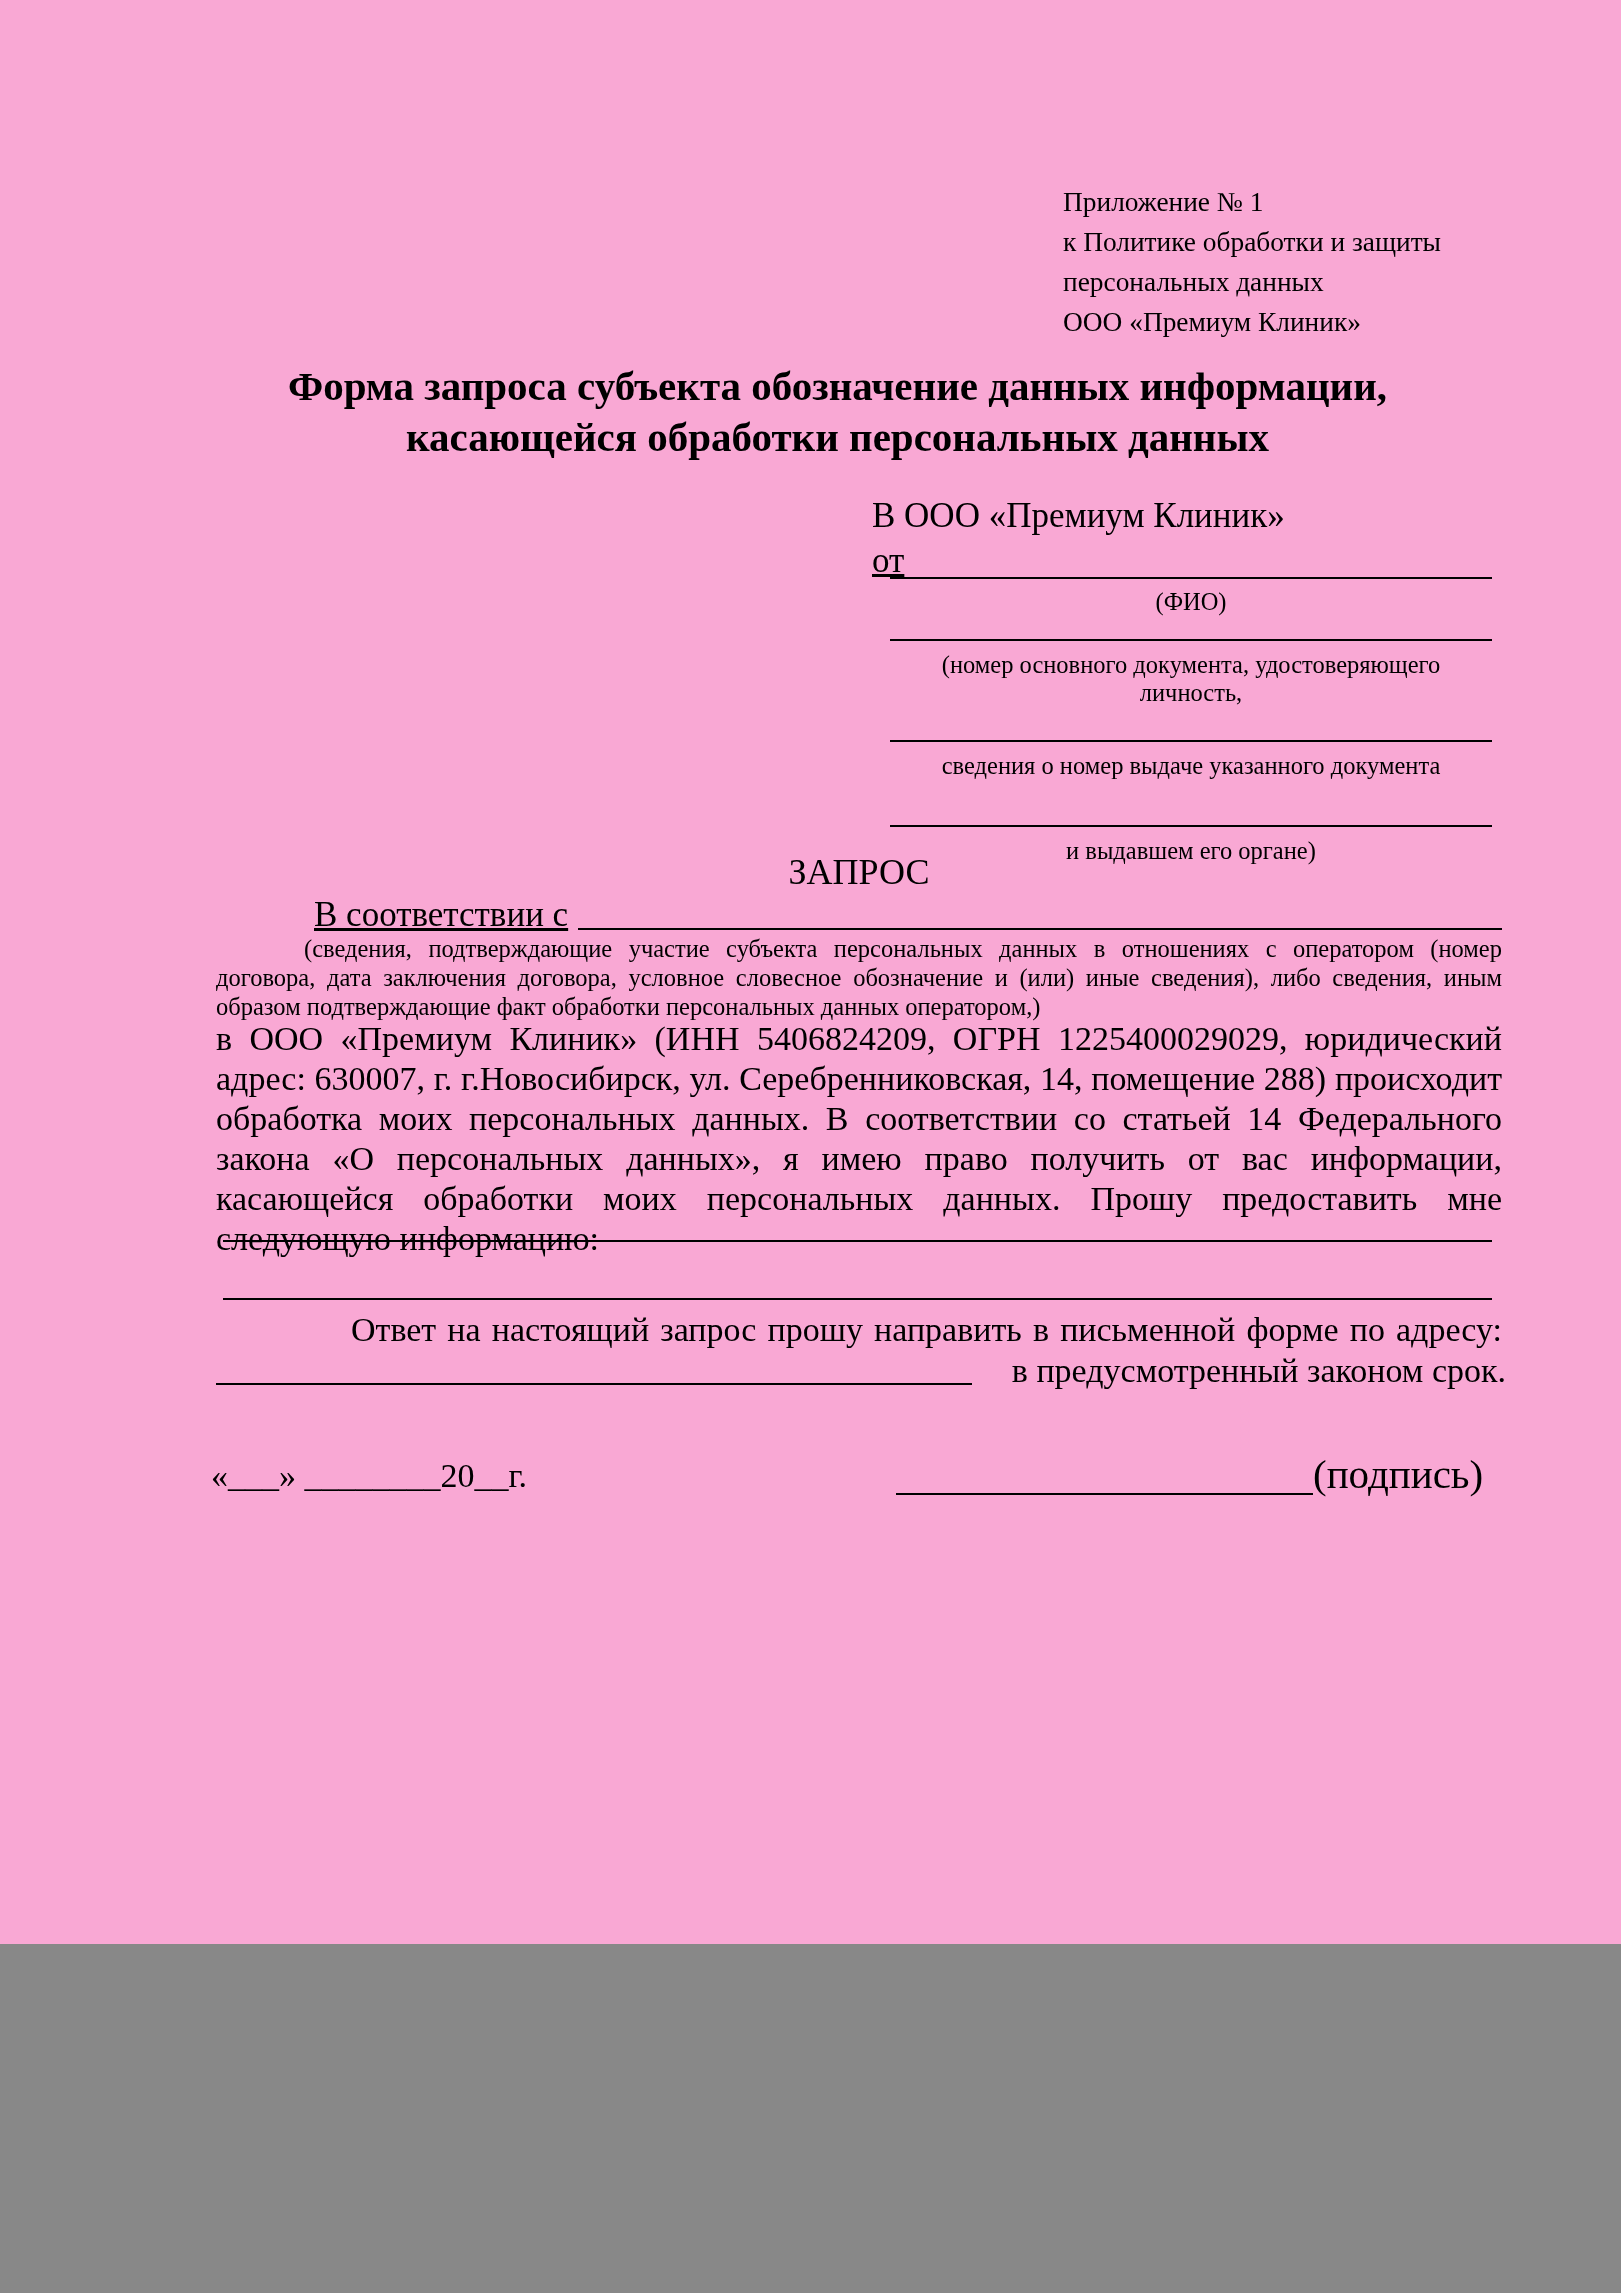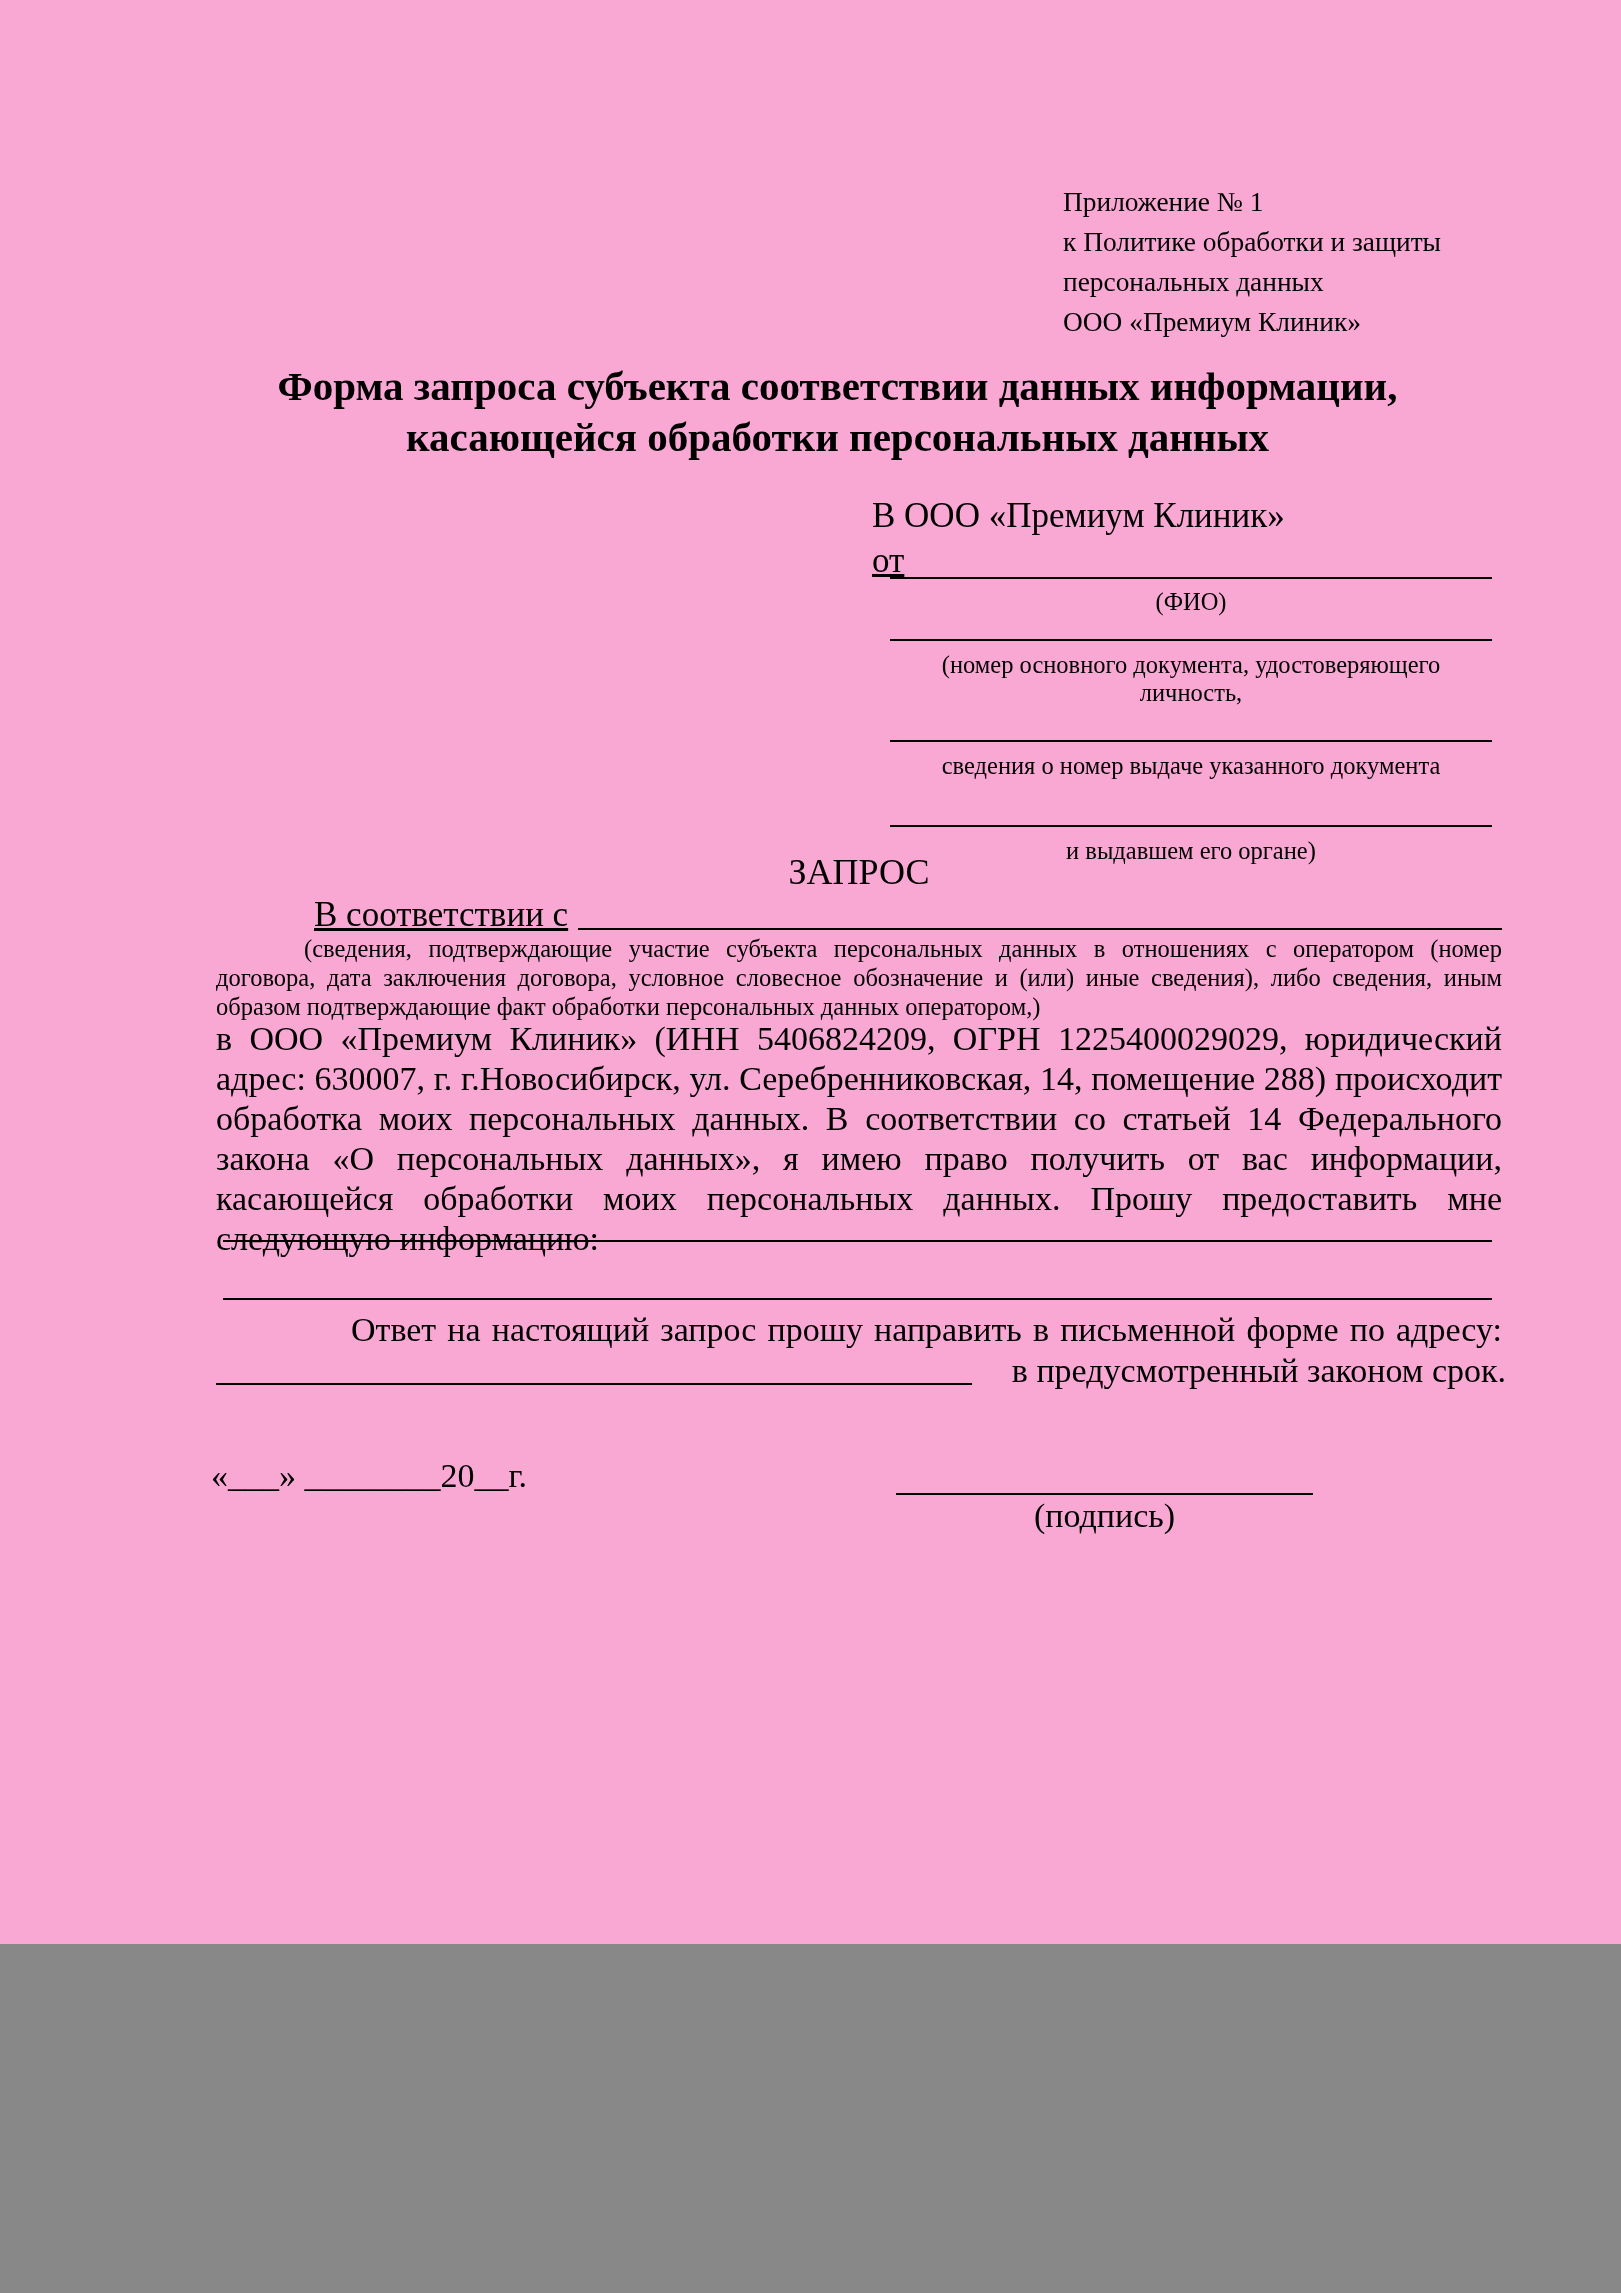--- a/index.html
+++ b/index.html
@@ -28,38 +28,38 @@
   .fill-line{flex:1;border-bottom:2.9px solid #000;margin-bottom:4.9px;margin-left:9.8px;}
   .fine-print{left:216px;top:934px;width:1286px;font-size:24.5px;line-height:29px;text-align:justify;text-indent:88px;}
   .body-par{left:216px;top:1019px;width:1286px;font-size:34px;line-height:40px;text-align:justify;}
   .blank-line{left:223px;width:1269px;border-top:2.9px solid #000;height:0;}
   .response-line{left:216px;top:1310px;width:1286px;font-size:34px;line-height:40px;text-align:justify;text-align-last:justify;text-indent:135px;}
   .suffix-row{left:216px;top:1351px;width:1290px;display:flex;align-items:flex-end;font-size:34px;line-height:40px;}
   .fill-line2{width:829px;border-bottom:2.9px solid #000;margin-bottom:5.9px;}
   .suffix-row .suffix{white-space:nowrap;margin-left:40px;}
   
   .date-line{left:211px;top:1457px;font-size:34px;white-space:nowrap;}
-  .sig-row{left:896px;top:1454px;display:flex;align-items:center;font-size:34px;line-height:41px;flex-direction:column;}
+  .sig-row{left:896px;top:1454px;display:flex;align-items:flex-end;font-size:41px;line-height:41px;}
   .sig-line{width:417px;border-bottom:2.9px solid #000;height:39px;}
   .sig-row .sig-cap{white-space:nowrap;}
 </style>
 </head>
 <body>
 
 <div class="page">
 
   <div class="abs appendix">
     <div>Приложение № 1</div>
     <div>к Политике обработки и защиты</div>
     <div>персональных данных</div>
     <div>ООО «Премиум Клиник»</div>
   </div>
 
   <div class="abs doc-title">
-    <div>Форма запроса субъекта соответствии данных информации,</div>
+    <div>Форма запроса субъекта обозначение данных информации,</div>
     <div>касающейся обработки персональных данных</div>
   </div>
 
   <div class="abs addr-to">В ООО «Премиум Клиник»</div>
   <div class="abs addr-from">от</div>
 
   <div class="abs fline" style="top:577px;"></div>
   <div class="abs fcap" style="top:588px;">(ФИО)</div>
 
   <div class="abs fline" style="top:639px;"></div>

